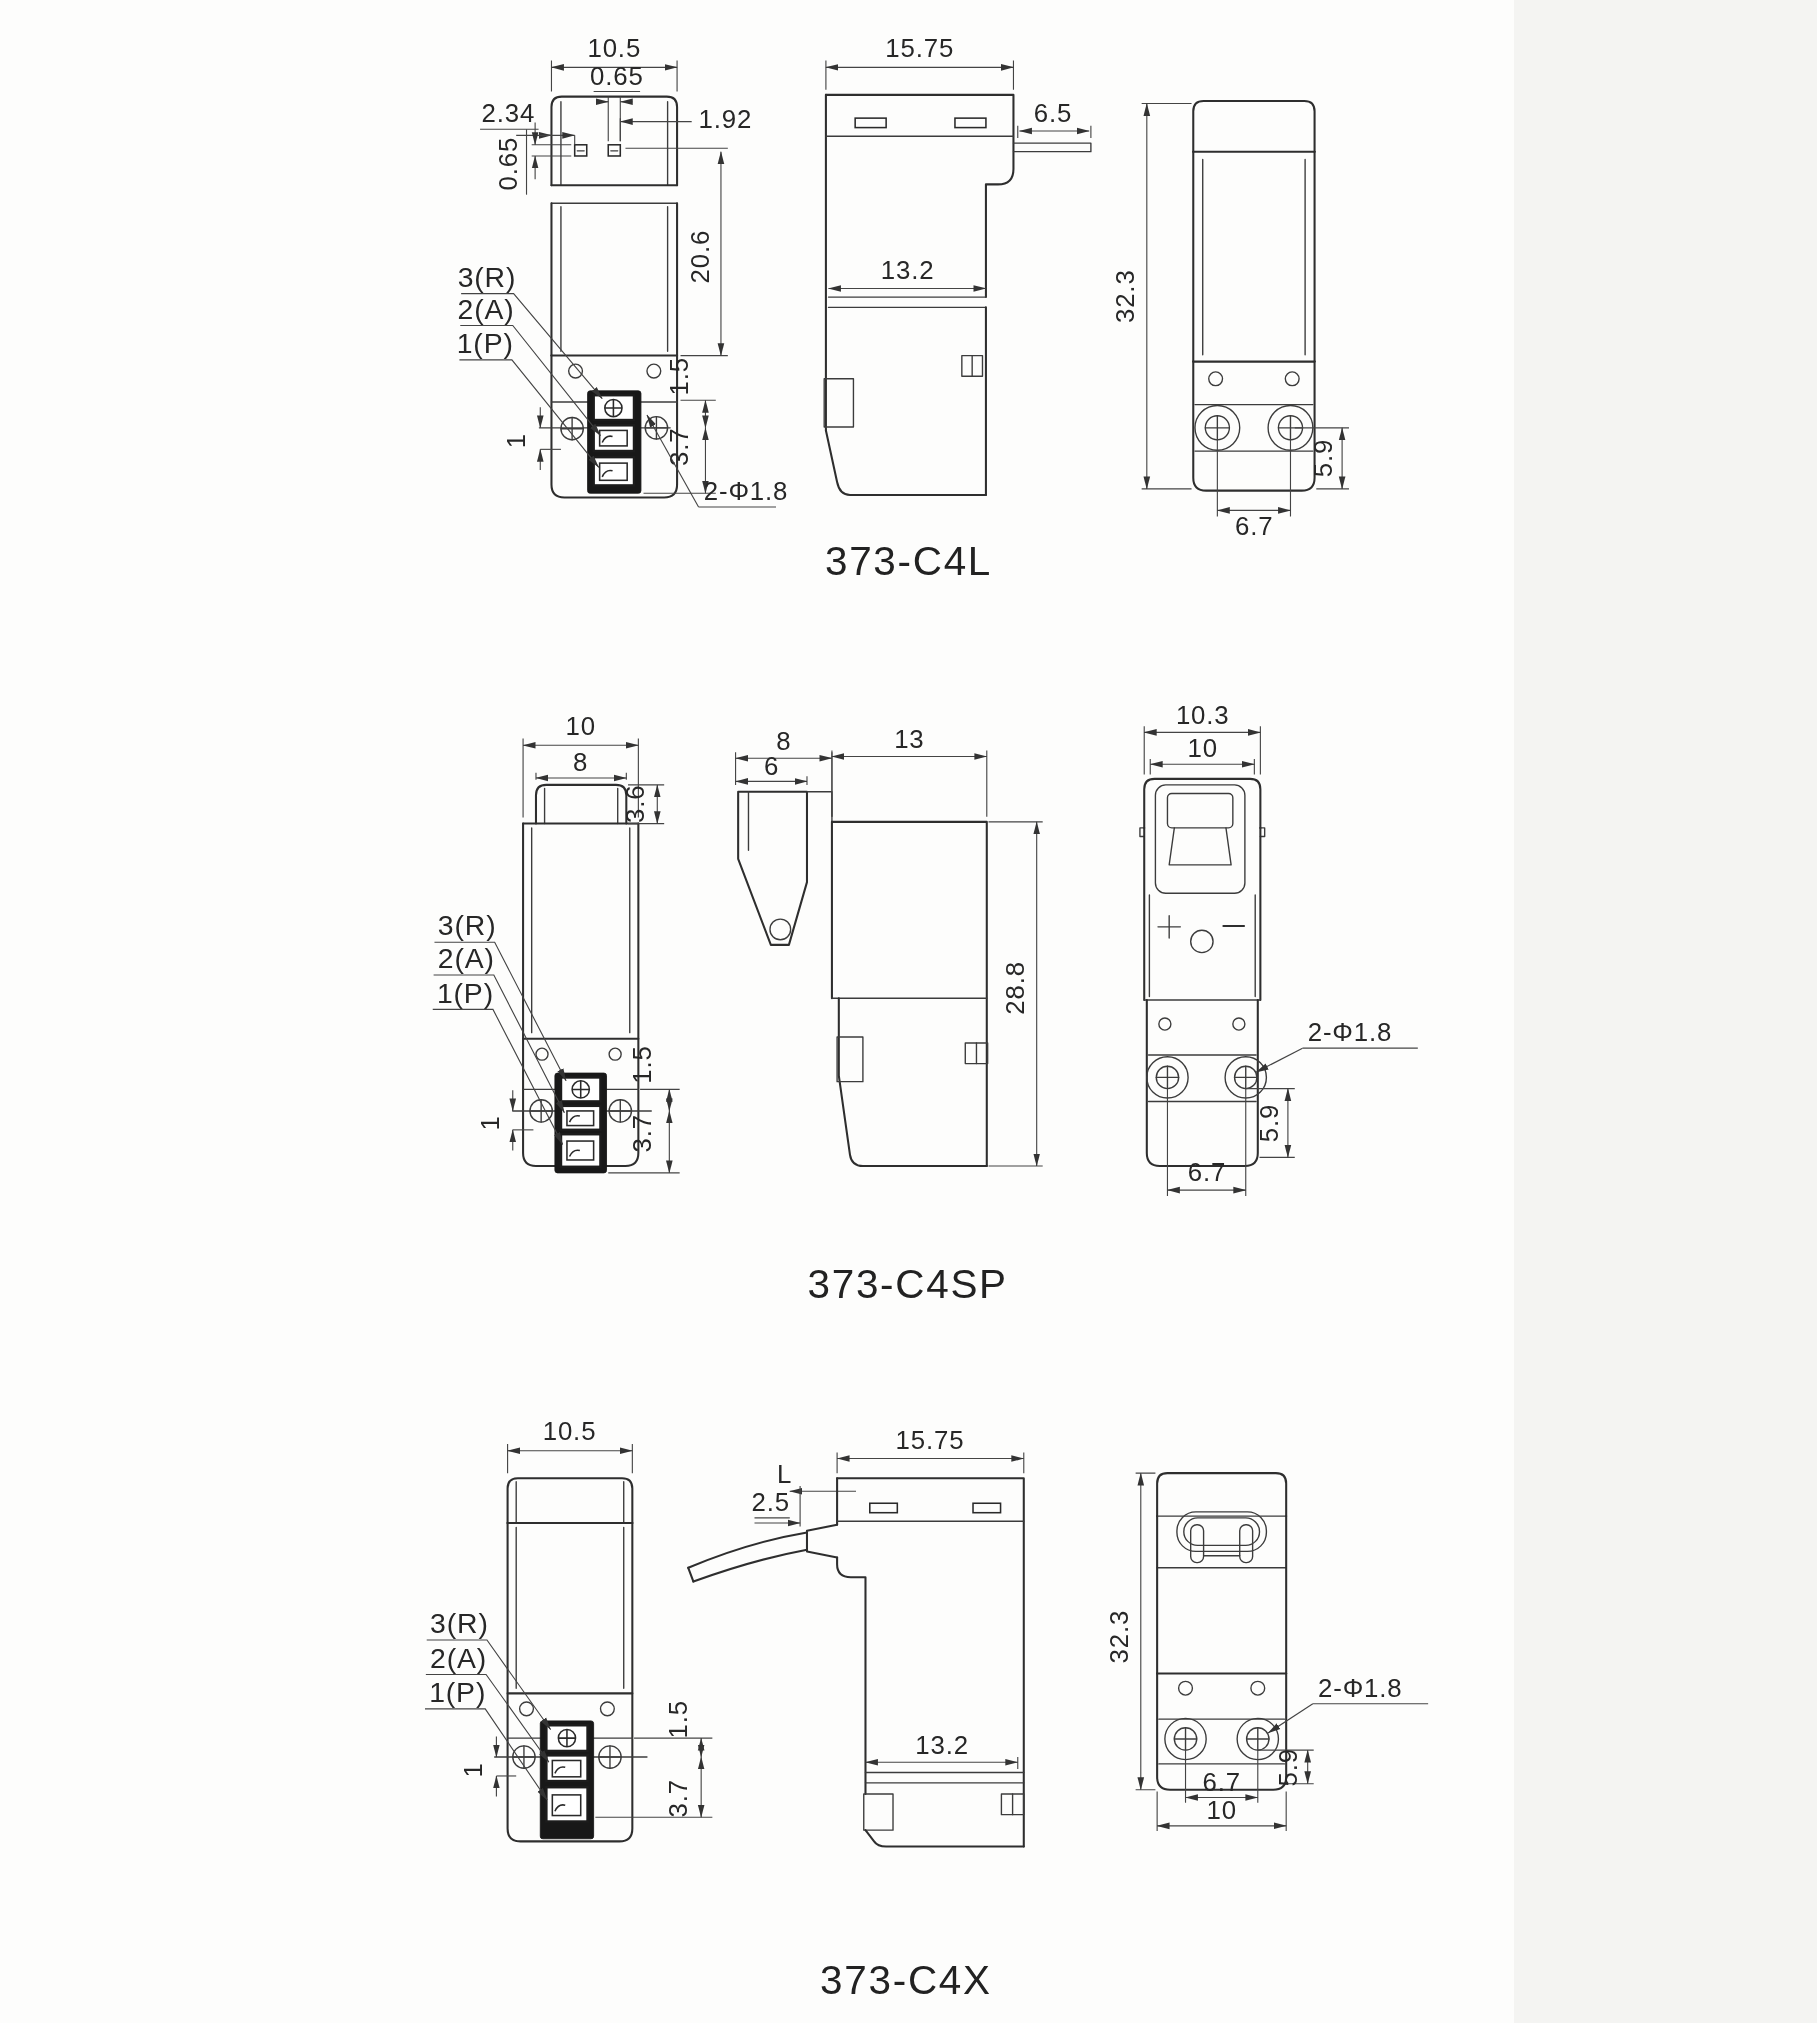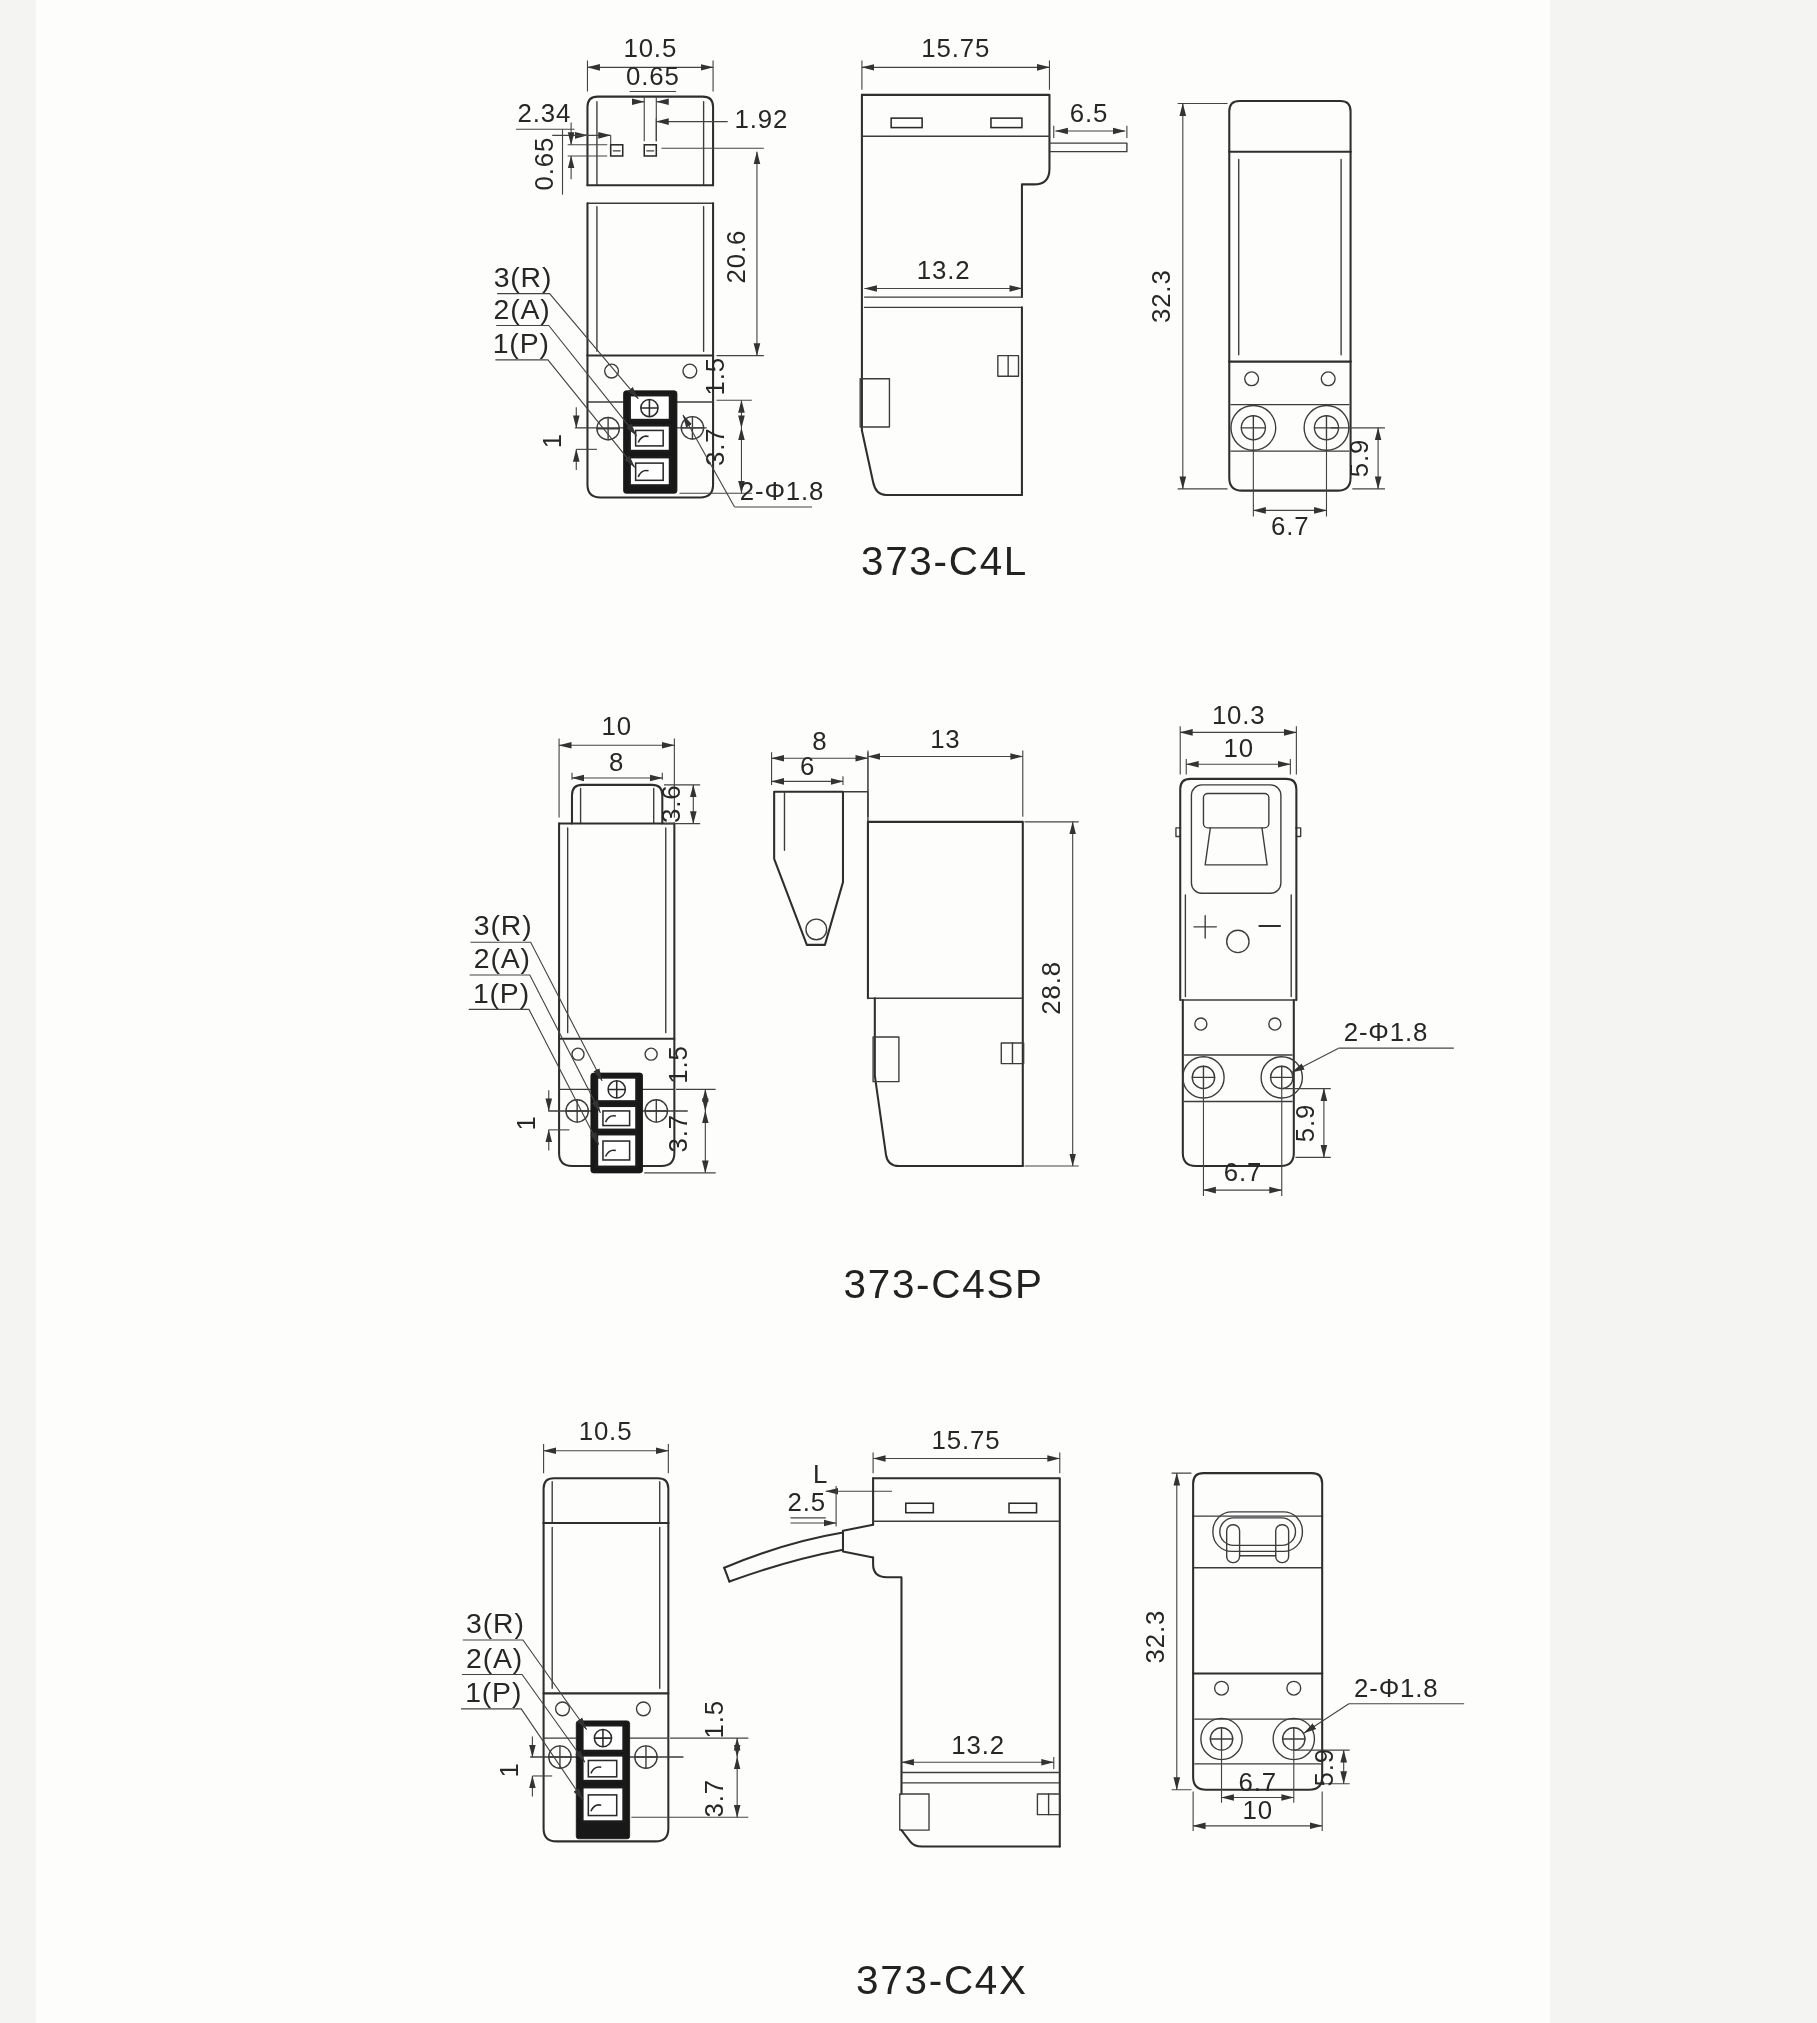--- a/index.html
+++ b/index.html
@@ -1,19 +1,18 @@
 <!DOCTYPE html>
 <html style="font-size:13.8px"><head>
 <meta charset="utf-8">
 <style>
   html,body { margin:0; padding:0; background:#f4f4f2; }
   .page {
     position:relative; width:1514px; height:2024px; background:#fdfdfc;
     font-family:"Liberation Sans", sans-serif;
-    margin-left:36px;
   }
   svg { display:block; }
   
   .o  { fill:none; stroke:#2e2e2e; stroke-width:2.4; stroke-linecap:round; stroke-linejoin:round; }
   .i  { fill:none; stroke:#3c3c3c; stroke-width:1.6; stroke-linecap:round; stroke-linejoin:round; }
   .d  { fill:none; stroke:#444; stroke-width:1.3; }
   .blk { fill:#181818; stroke:#181818; }
   .prt { fill:#ffffff; stroke:#1c1c1c; stroke-width:3; }
   .pin { fill:none; stroke:#2a2a2a; stroke-width:1.8; }
   text { fill:#272727; }

